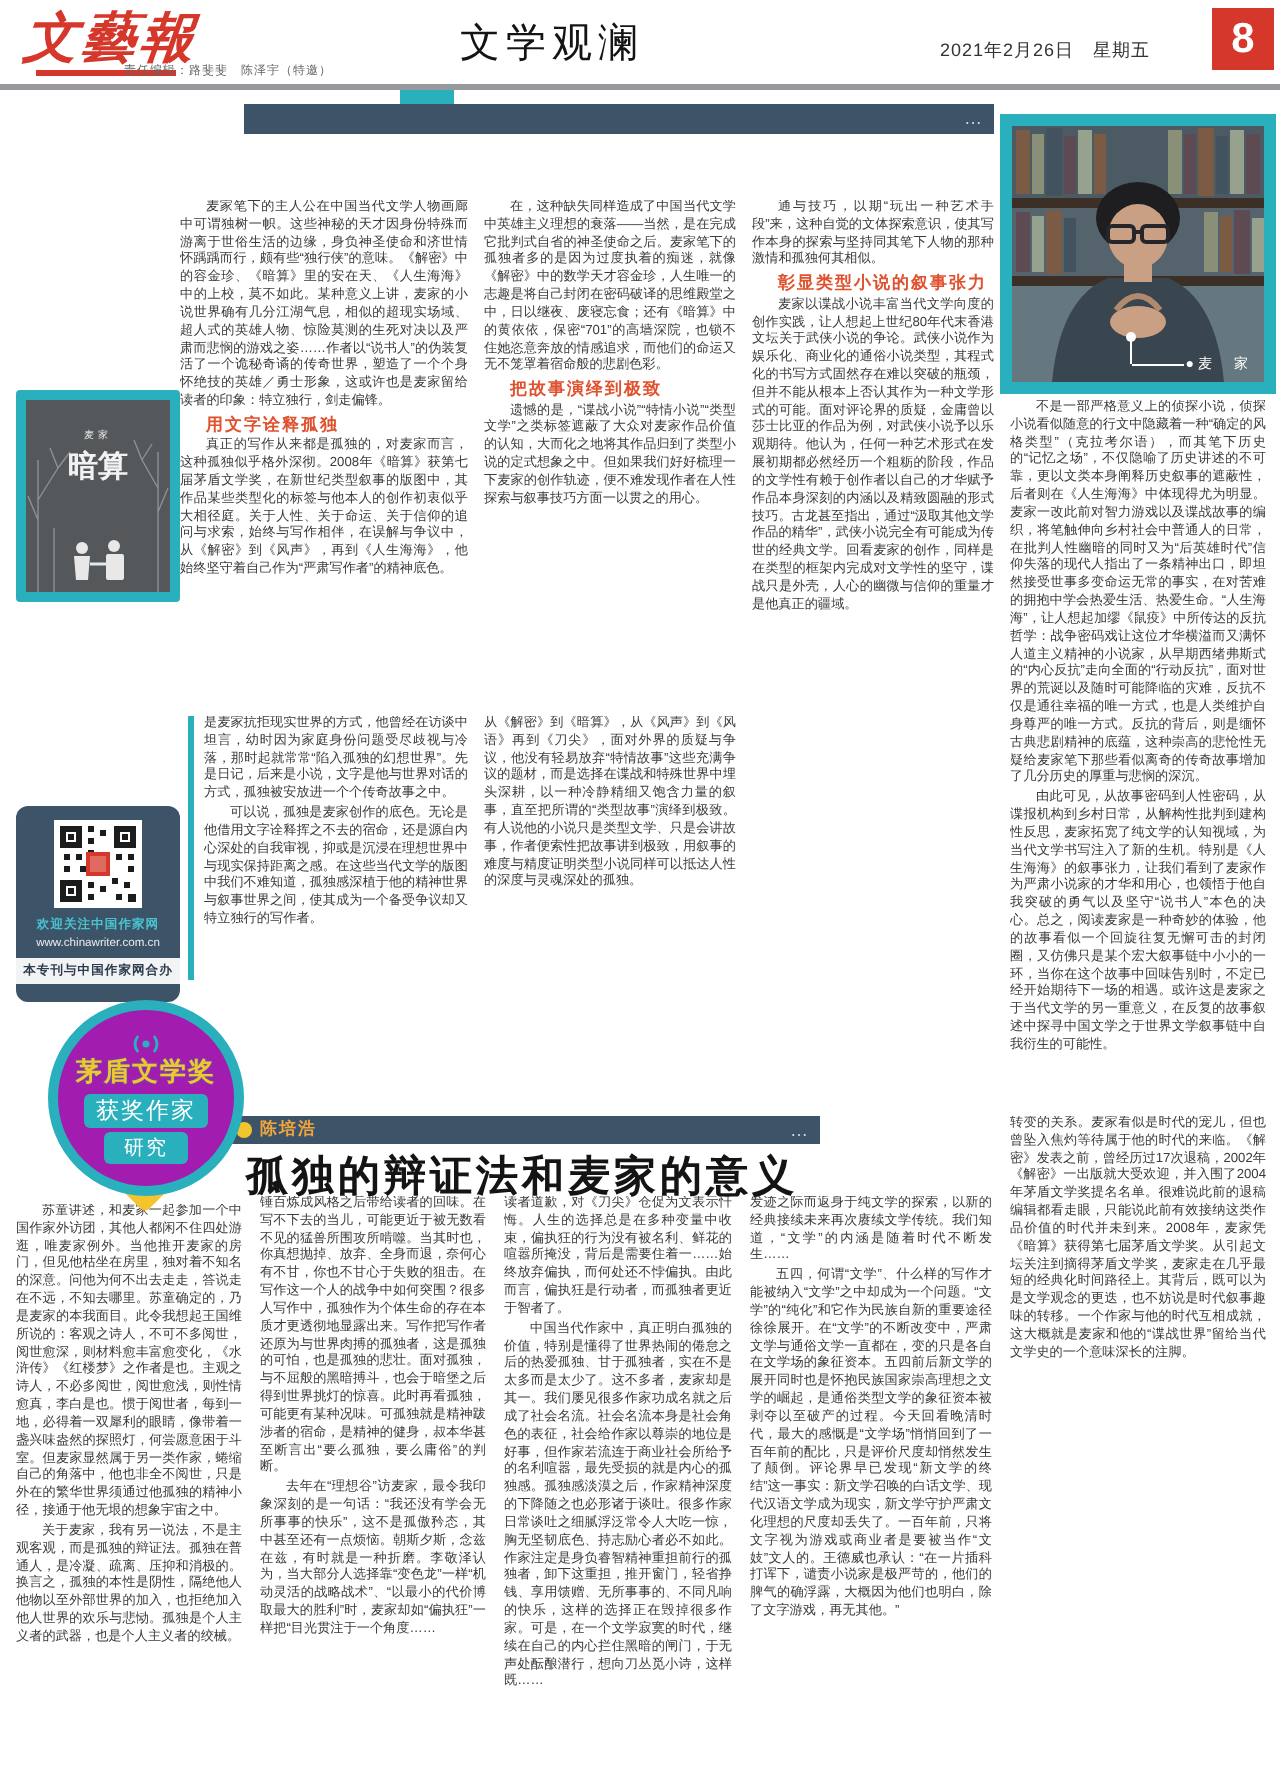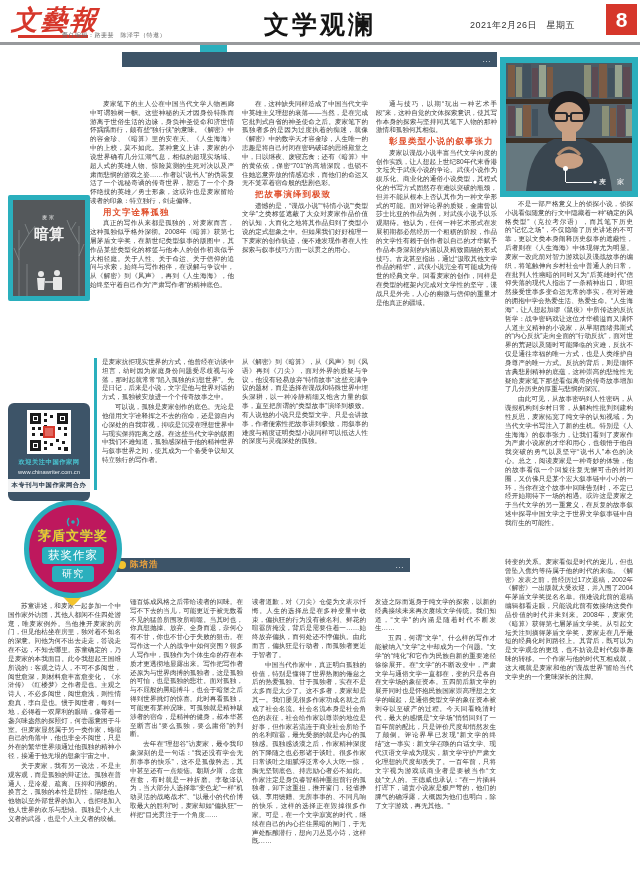--- a/index.html
+++ b/index.html
@@ -5,21 +5,21 @@
   html,body{margin:0;padding:0;background:#e9e9e9;}
   .page{position:relative;width:640px;height:894px;background:#ffffff;margin:0 auto;
         font-family:"Liberation Sans",sans-serif;overflow:hidden;}
   .abs{position:absolute;}
 
   
   .logo{color:#d6372b;font-family:"DejaVu Serif",serif;font-style:italic;font-weight:bold;
         font-size:27px;letter-spacing:2px;transform:skewX(-6deg);line-height:1;}
   .logo-bar{background:#d6372b;height:3px;width:70px;}
   .editors{font-size:6px;color:#666;letter-spacing:.5px;}
-  .section-title{font-size:25px;font-weight:bold;color:#141414;letter-spacing:3px;text-align:center;}
+  .section-title{font-size:20px;font-weight:normal;color:#141414;letter-spacing:3px;}
   .date{font-size:9px;color:#333;letter-spacing:.5px;}
   .pagenum{background:#d6372b;color:#fff;font-size:21px;font-weight:bold;
            display:flex;align-items:center;justify-content:center;}
   .head-rule{background:#97999c;}
   .teal{background:#2aafbd;}
 
   
   .navy-bar{background:#3d5468;display:flex;align-items:center;padding:0 6px;box-sizing:border-box;}
   .bar-more{color:#cfd6dc;font-size:9px;margin-left:auto;line-height:1;cursor:default;}
   .author-dot{width:8px;height:8px;border-radius:50%;background:#f3c42e;margin-right:4px;flex:0 0 auto;}
@@ -58,21 +58,21 @@
 
   
   .qr-box{background:#3d5468;border-radius:6px;display:flex;flex-direction:column;align-items:center;
           padding-top:7px;box-sizing:border-box;overflow:hidden;}
   .qr-title{color:#49c2cf;font-size:6.3px;font-weight:bold;margin-top:4px;letter-spacing:.5px;}
   .qr-url{color:#e8edf0;font-size:5.8px;margin-top:2px;}
   .qr-footer{background:#f2f3f4;color:#2c3c4c;font-size:6.3px;font-weight:bold;width:100%;
              text-align:center;margin-top:4px;padding:2px 0;letter-spacing:.5px;}
 
   
-  .badge-circle{width:88px;height:88px;border-radius:50%;background:#be185d;border:5px solid #2aafbd;
+  .badge-circle{width:88px;height:88px;border-radius:50%;background:#a21caf;border:5px solid #2aafbd;
                 display:flex;flex-direction:column;align-items:center;justify-content:center;z-index:3;}
   .badge-l1{color:#f3c42e;font-size:13px;font-weight:bold;letter-spacing:1px;
             text-shadow:0 0 1px #1f93a0;white-space:nowrap;}
   .badge-pill{background:#2aafbd;color:#fff;font-weight:normal;border-radius:3px;text-align:center;}
   .badge-l2{font-size:11.5px;padding:1px 6px;margin-top:2px;letter-spacing:1px;}
   .badge-l3{font-size:10px;padding:1px 10px;margin-top:2px;letter-spacing:1px;}
   .badge-tail{width:17px;height:17px;background:#f3c42e;border-radius:3px;transform:rotate(45deg);z-index:2;}
 
   .teal-rule{background:#2aafbd;}
 </style>
@@ -254,20 +254,21 @@
     <div class="badge-l1">茅盾文学奖</div>
     <div class="badge-pill badge-l2">获奖作家</div>
     <div class="badge-pill badge-l3">研究</div>
   </div>
 
   <div class="abs navy-bar" style="left:112px;top:558px;width:298px;height:14px;">
     <span class="author-dot"></span>
     <span class="author-name">陈培浩</span>
     <span class="bar-more">…</span>
   </div>
+  <div class="abs b-title" style="left:112px;top:574px;width:298px;">孤独的辩证法和麦家的意义</div>
 
   <div class="abs bt" style="left:8px;top:602px;width:113px;height:288px;">
     <p>苏童讲述，和麦家一起参加一个中国作家外访团，其他人都闲不住四处游逛，唯麦家例外。当他推开麦家的房门，但见他枯坐在房里，独对着不知名的深意。问他为何不出去走走，答说走在不远，不知去哪里。苏童确定的，乃是麦家的本我面目。此令我想起王国维所说的：客观之诗人，不可不多阅世，阅世愈深，则材料愈丰富愈变化，《水浒传》《红楼梦》之作者是也。主观之诗人，不必多阅世，阅世愈浅，则性情愈真，李白是也。惯于阅世者，每到一地，必得着一双犀利的眼睛，像带着一盏兴味盎然的探照灯，何尝愿意困于斗室。但麦家显然属于另一类作家，蜷缩自己的角落中，他也非全不阅世，只是外在的繁华世界须通过他孤独的精神小径，接通于他无垠的想象宇宙之中。</p>
     <p>关于麦家，我有另一说法，不是主观客观，而是孤独的辩证法。孤独在普通人，是冷凝、疏离、压抑和消极的。换言之，孤独的本性是阴性，隔绝他人他物以至外部世界的加入，也拒绝加入他人世界的欢乐与悲恸。孤独是个人主义者的武器，也是个人主义者的绞械。</p>
   </div>
   <div class="abs bt" style="left:130px;top:598px;width:113px;height:292px;">
     <p style="text-indent:0;">锤百炼成风格之后带给读者的回味。在写不下去的当儿，可能更近于被无数看不见的猛兽所围攻所啃噬。当其时也，你真想抛掉、放弃、全身而退，奈何心有不甘，你也不甘心于失败的狙击。在写作这一个人的战争中如何突围？很多人写作中，孤独作为个体生命的存在本质才更透彻地显露出来。写作把写作者还原为与世界肉搏的孤独者，这是孤独的可怕，也是孤独的悲壮。面对孤独，与不屈般的黑暗搏斗，也会于暗堡之后得到世界挑灯的惊喜。此时再看孤独，可能更有某种况味。可孤独就是精神跋涉者的宿命，是精神的健身，叔本华甚至断言出“要么孤独，要么庸俗”的判断。</p>
     <p>去年在“理想谷”访麦家，最令我印象深刻的是一句话：“我还没有学会无所事事的快乐”，这不是孤傲矜态，其中甚至还有一点烦恼。朝斯夕斯，念兹在兹，有时就是一种折磨。李敬泽认为，当大部分人选择靠“变色龙”一样“机动灵活的战略战术”、“以最小的代价博取最大的胜利”时，麦家却如“偏执狂”一样把“目光贯注于一个角度……</p>
   </div>
   <div class="abs bt" style="left:252px;top:598px;width:114px;height:292px;">

